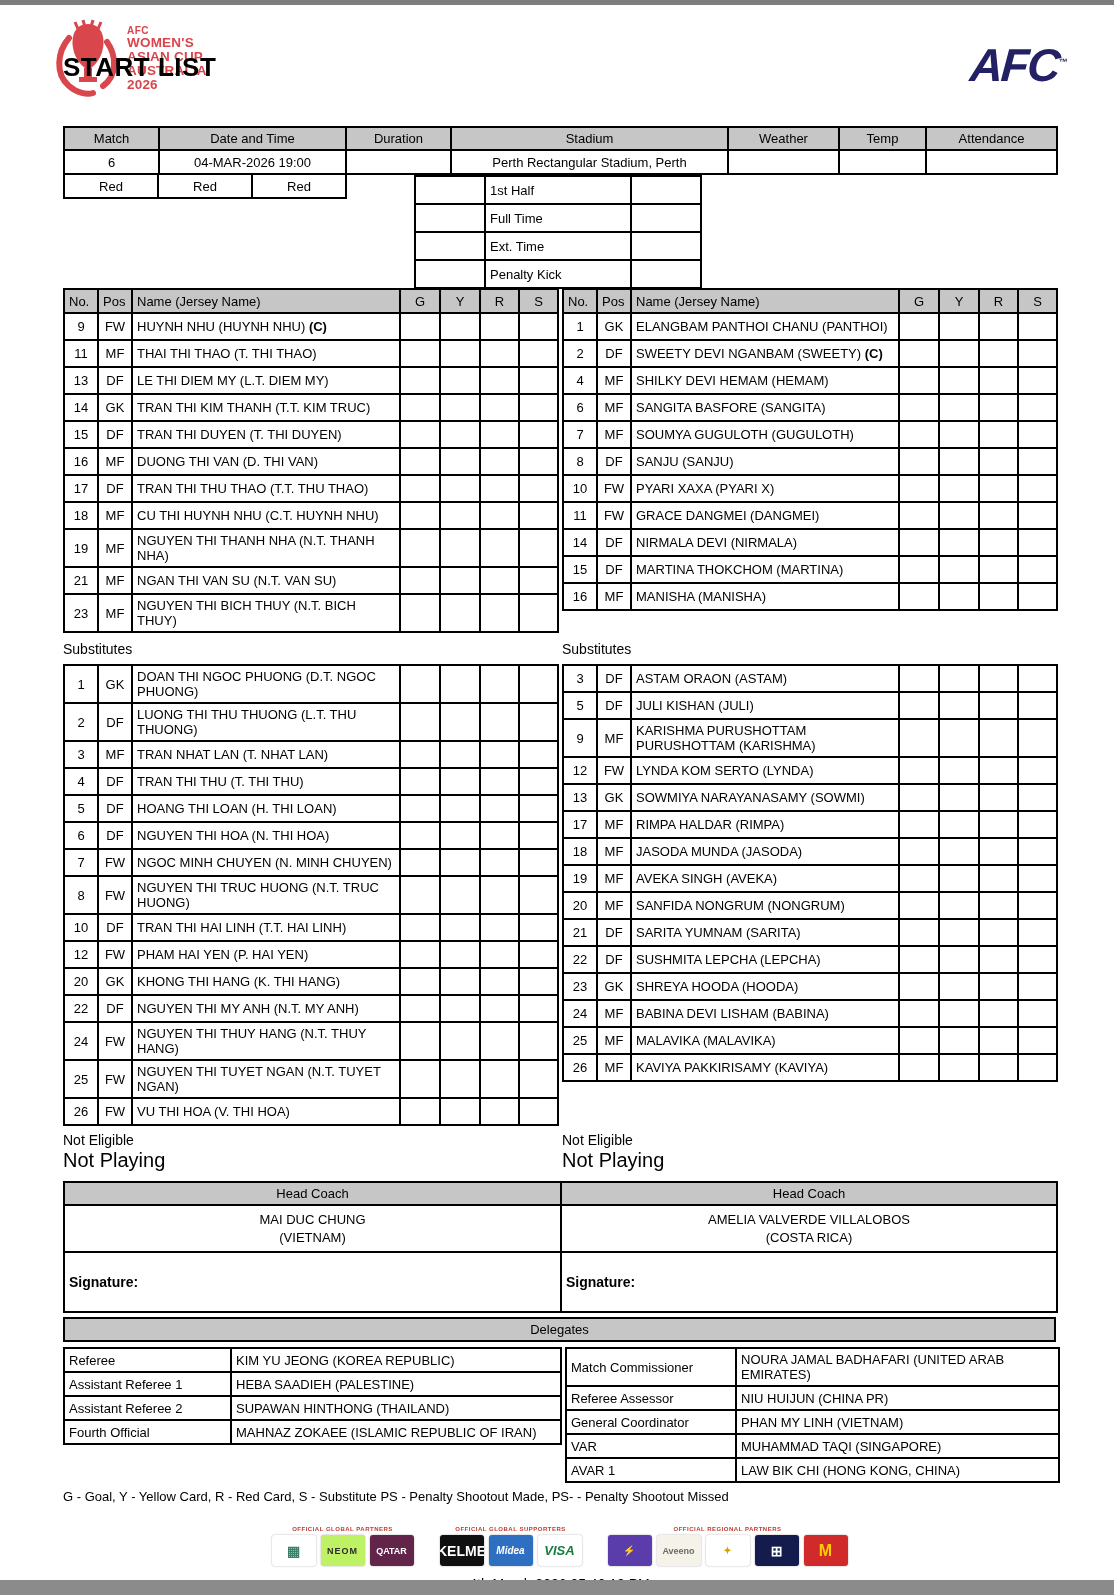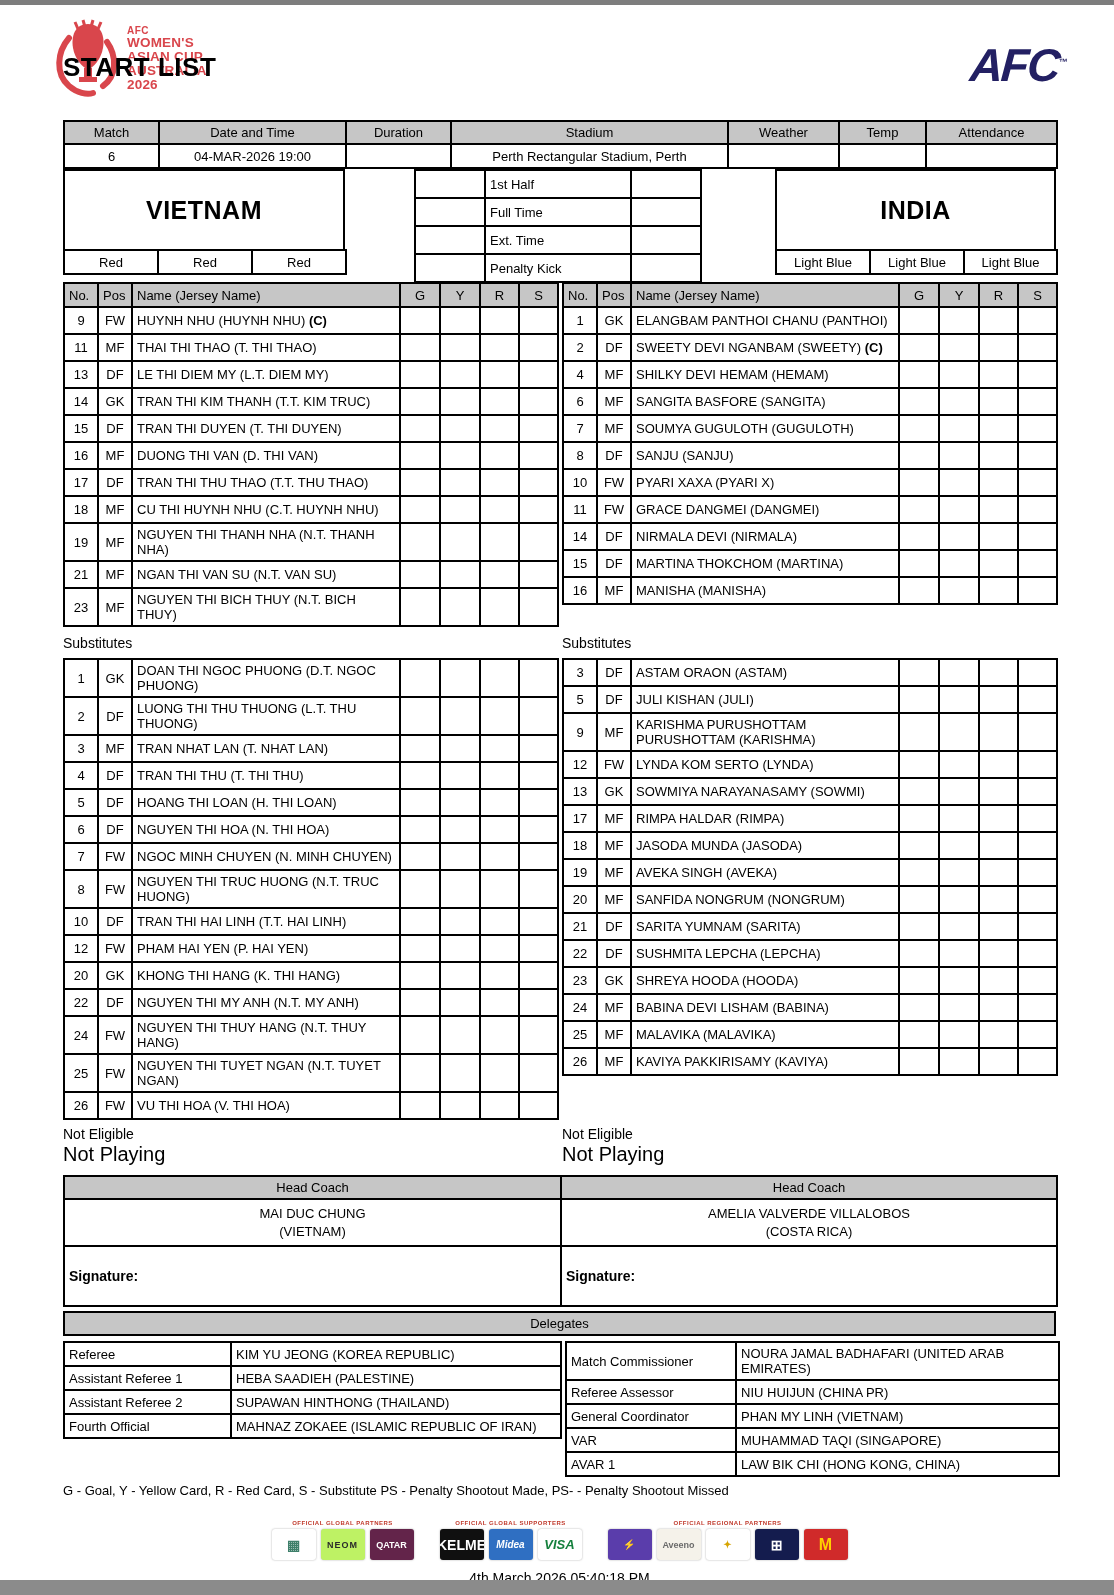--- a/index.html
+++ b/index.html
@@ -18,21 +18,21 @@
   .afclogo{position:absolute;right:-12px;top:26px;color:#232063;font-weight:900;font-size:46px;font-style:italic;letter-spacing:-2px;transform:skewX(-4deg);}
   .afclogo sup{font-size:9px;font-style:normal;letter-spacing:0;}
 
   
   table.t{border-collapse:collapse;table-layout:fixed;}
   table.t td,table.t th{border:2px solid #000;font-size:13px;font-weight:normal;padding:3px 4px;vertical-align:middle;word-wrap:break-word;}
   .gray{background:#c6c6c6;}
   .ctr{text-align:center;}
 
   
-  .minfo{width:993px;padding-left:26px;}
+  .minfo{width:993px;margin-top:6px;padding-left:26px;}
   .minfo th{height:15px;}
   .minfo td{height:16px;text-align:center;}
 
   
   .teamrow{display:flex;margin-top:0px;height:106px;}
   .teamcol{width:282px;display:flex;flex-direction:column;}
   .teamcol.right{width:281px;}
   .teambox{border:2px solid #000;height:79px;display:flex;align-items:center;justify-content:center;font-size:25px;font-weight:bold;letter-spacing:.5px;}
   .colors{width:100%;margin-top:-2px;}
   .colors td{height:16px;text-align:center;}
@@ -139,21 +139,20 @@
       <td>Perth Rectangular Stadium, Perth</td>
       <td></td>
       <td></td>
       <td></td>
     </tr>
   </tbody>
     </table>
 
   <div class="teamrow">
     <div class="teamcol">
-      <div class="teambox">VIETNAM</div>
       <table class="t colors">
         <colgroup>
             <col style="width:94px">
             <col style="width:94px">
             <col style="width:94px">
           </colgroup>
         <tbody>
             <tr>
               <td>Red</td>
               <td>Red</td>
@@ -189,37 +188,20 @@
               <td class="sbox"></td>
             </tr>
 
             <tr>
               <td class="sbox"></td>
               <td class="slabel">Penalty Kick</td>
               <td class="sbox"></td>
             </tr>
           </tbody>
       </table>
-    </div>
-    <div class="teamcol right">
-      <div class="teambox">INDIA</div>
-      <table class="t colors">
-        <colgroup>
-            <col style="width:94px">
-            <col style="width:94px">
-            <col style="width:93px">
-          </colgroup>
-        <tbody>
-            <tr>
-              <td>Light Blue</td>
-              <td>Light Blue</td>
-              <td>Light Blue</td>
-            </tr>
-      </tbody>
-        </table>
     </div>
   </div>
 
   <div class="rosters">
 
     <div class="rcol">
       <div class="starters-wrap">
         <table class="t rtbl">
           <colgroup>
               <col style="width:34px">

